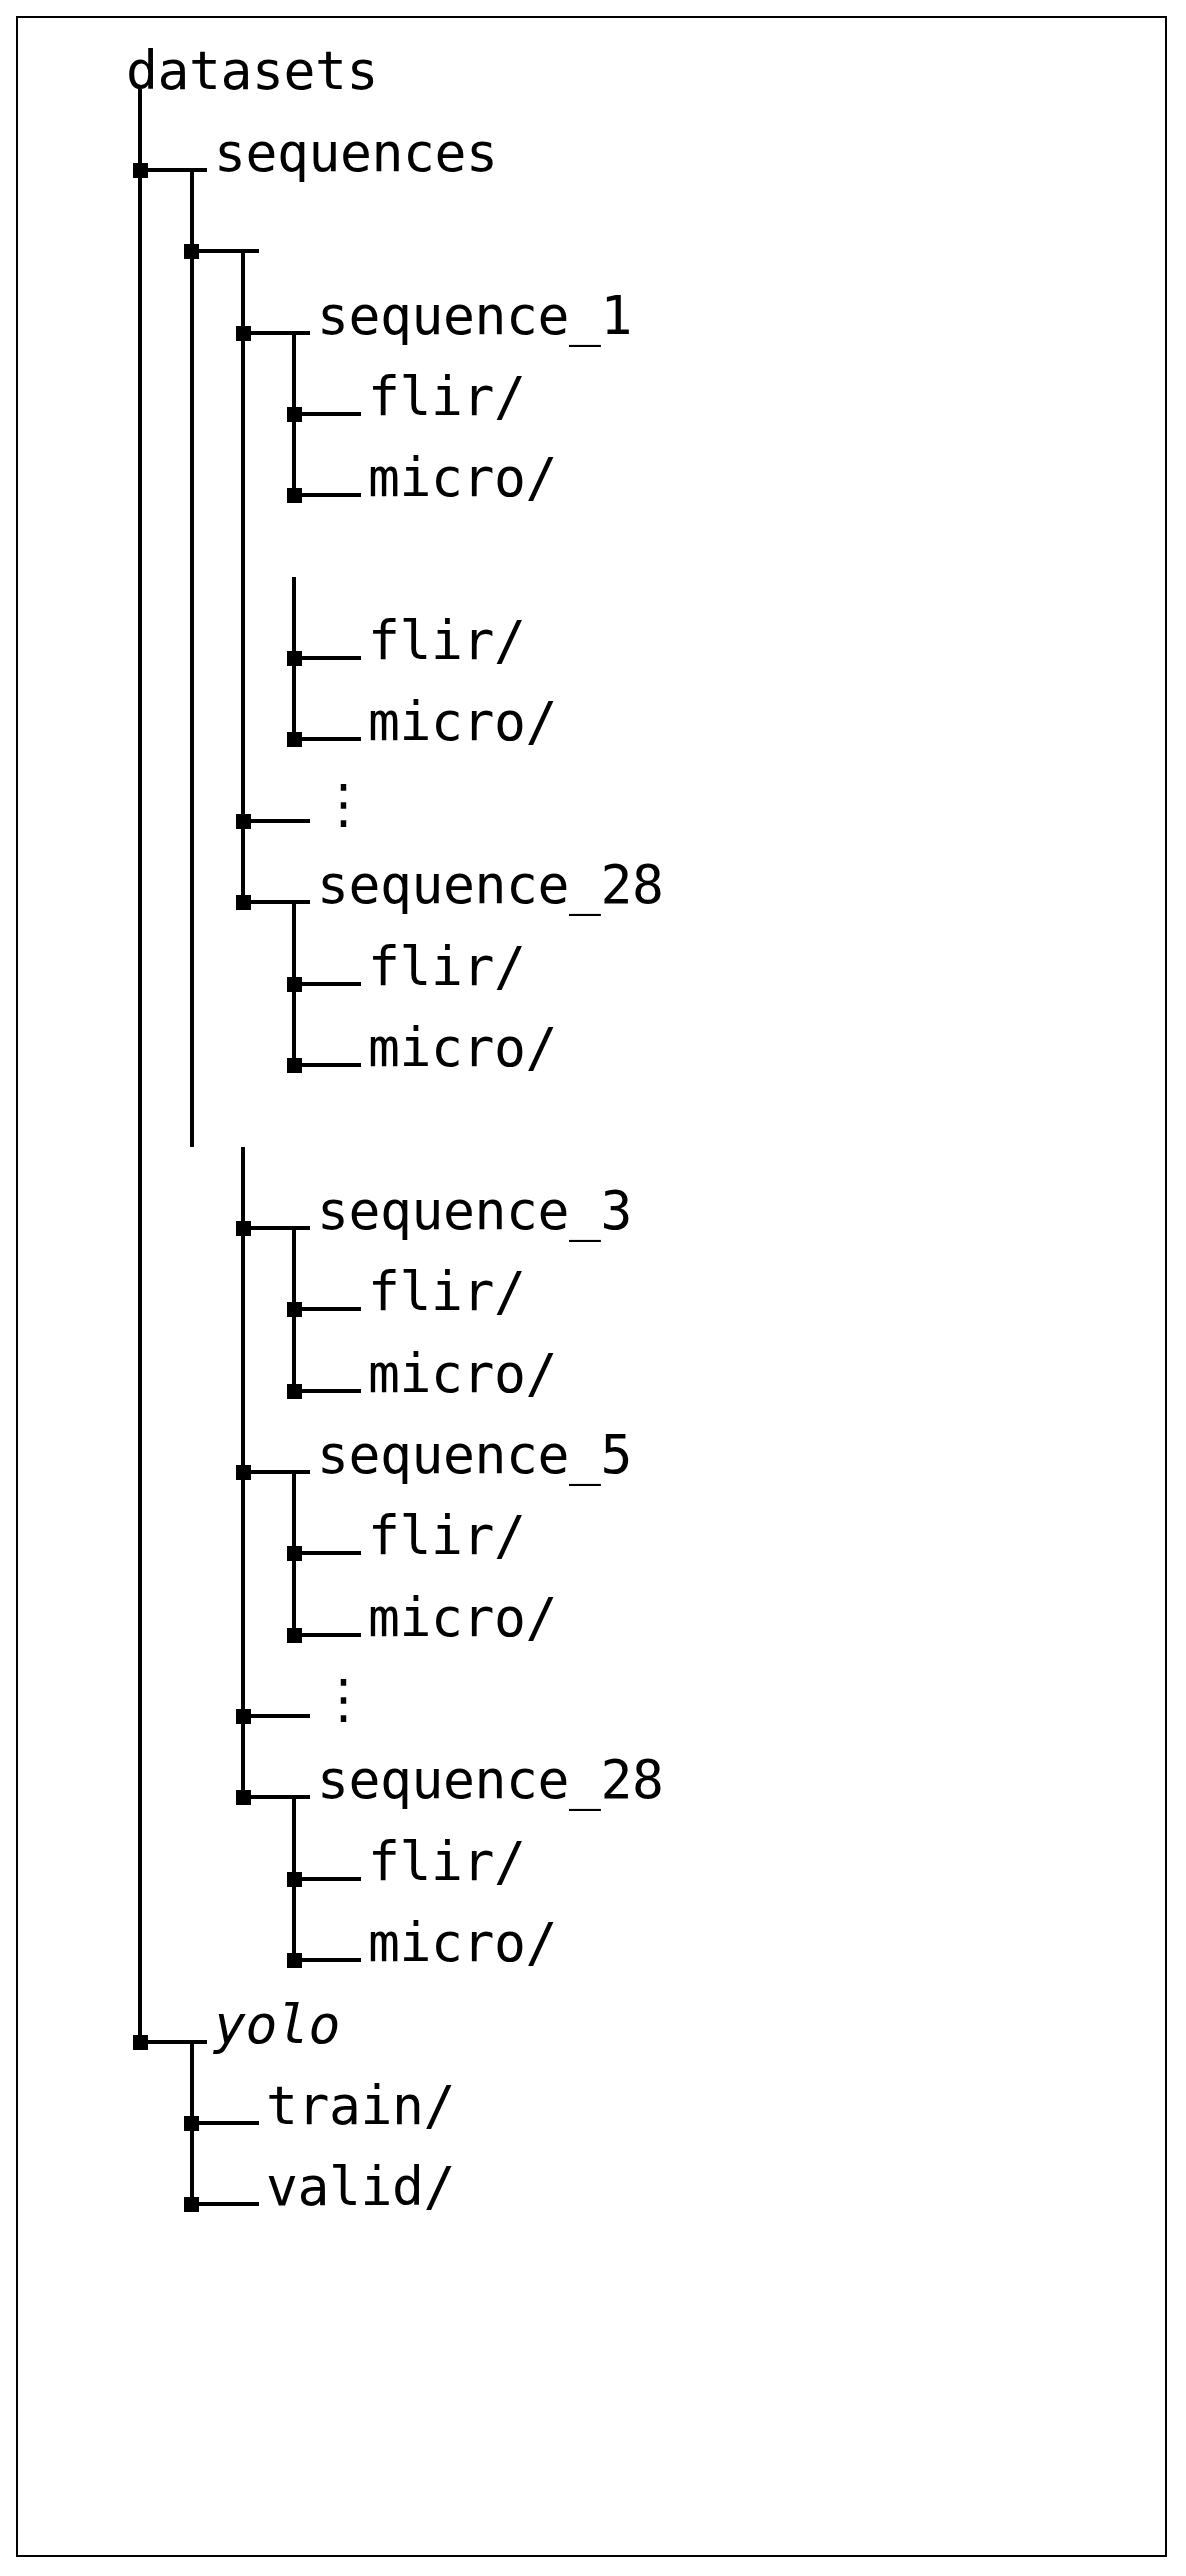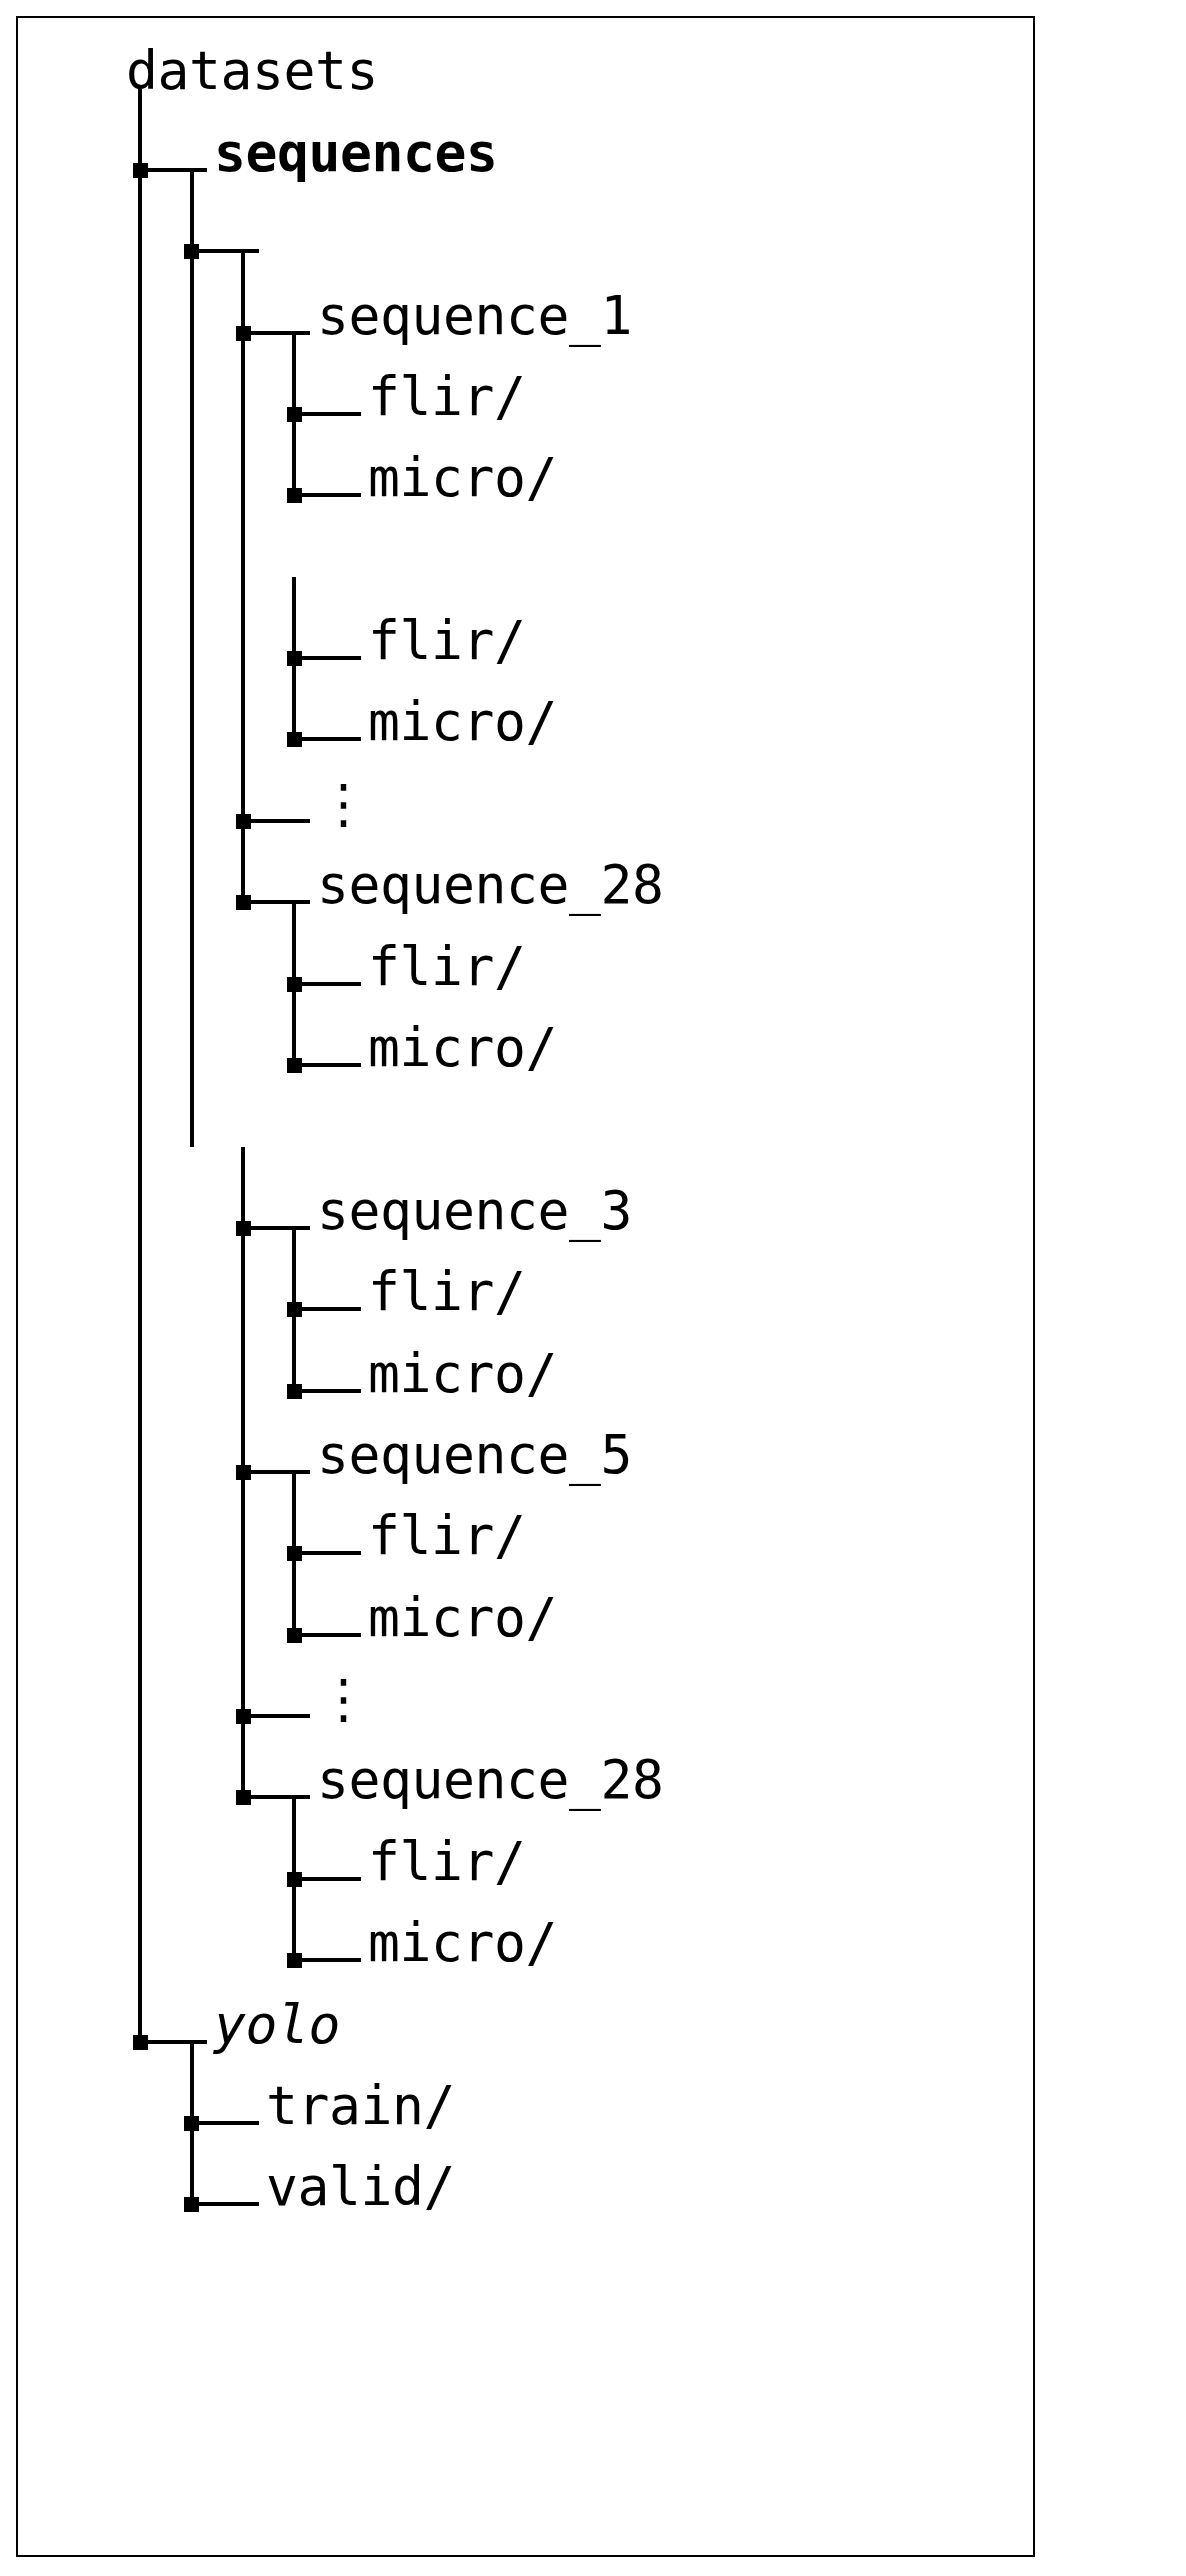--- a/index.html
+++ b/index.html
@@ -10,21 +10,21 @@
   body {
     width: 1186px;
     height: 2576px;
     font-family: "DejaVu Sans Mono", "Liberation Mono", monospace;
   }
 
   #frame {
     position: absolute;
     left: 16px;
     top: 16px;
-    width: 1019px;
+    width: 1151px;
     height: 2541px;
     border: 2.7px solid #000000;
     box-sizing: border-box;
     background: #ffffff;
     overflow: hidden;
   }
 
   #tree {
     position: absolute;
     left: 0;
@@ -97,21 +97,21 @@
       <div class="vline" style="left: 274px; top: 559px; height: 163px;"></div>
       <div class="vline" style="left: 274px; top: 885px; height: 163px;"></div>
       <div class="vline" style="left: 223px; top: 1129px; height: 651px;"></div>
       <div class="vline" style="left: 274px; top: 1210px; height: 163px;"></div>
       <div class="vline" style="left: 274px; top: 1455px; height: 163px;"></div>
       <div class="vline" style="left: 274px; top: 1780px; height: 163px;"></div>
       <div class="vline" style="left: 172px; top: 2024px; height: 163px;"></div>
       <div class="row" style="top: 12.4px;">
         <div class="label" style="left: 108px;">datasets</div>
       </div>
-      <div class="row" style="top: 94px; font-weight: bold;">
+      <div class="row" style="top: 94px;">
         <div class="hline" style="left: 120px; top: 56px; width: 69px;"></div>
         <div class="knot" style="left: 115px; top: 51px;"></div>
         <div class="label" style="left: 196px;">sequences</div>
       </div>
       <div class="row" style="top: 175px;">
         <div class="hline" style="left: 172px; top: 56px; width: 69px;"></div>
         <div class="knot" style="left: 166px; top: 51px;"></div>
       </div>
       <div class="row" style="top: 257px;">
         <div class="hline" style="left: 223px; top: 56px; width: 69px;"></div>

